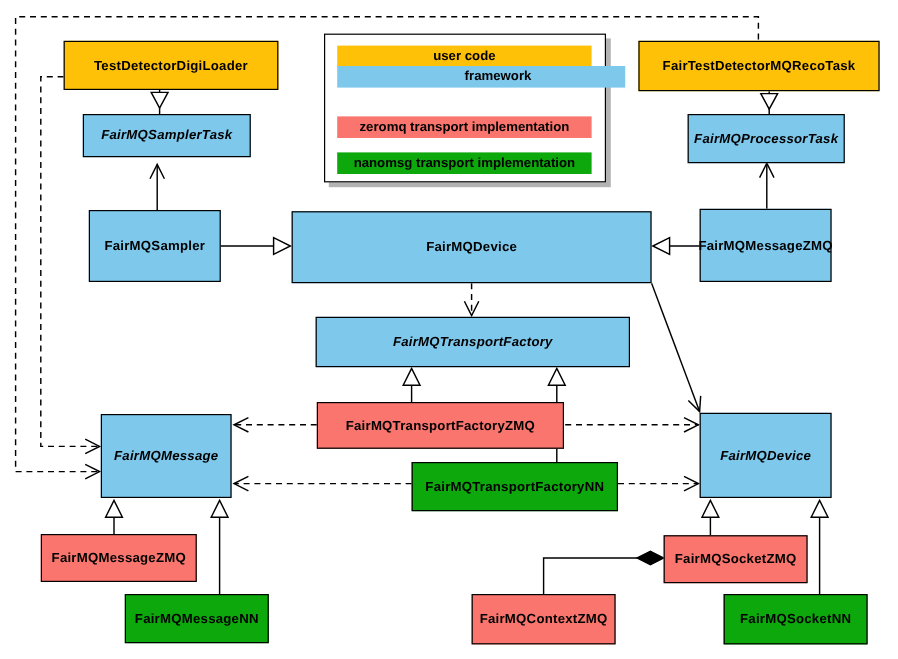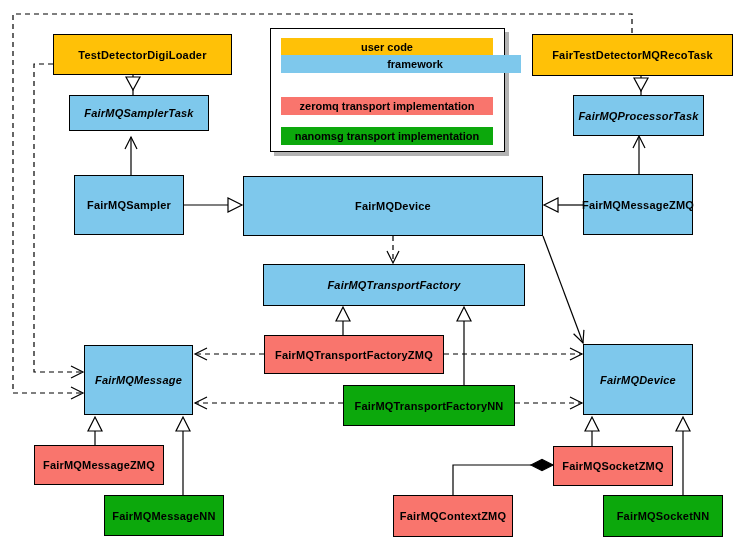--- a/index.html
+++ b/index.html
@@ -164,21 +164,21 @@
   </div>
 
   <div class="node n-fw" style="left:583px;top:174px;width:110px;height:61px">
     <span>FairMQMessageZMQ</span>
   </div>
 
   <div class="node n-fw abstract" style="left:263px;top:264px;width:262px;height:42px">
     <span>FairMQTransportFactory</span>
   </div>
 
-  <div class="node n-zmq" style="left:264px;top:335px;width:180px;height:39px">
+  <div class="node n-zmq" style="left:264px;top:335px;width:206px;height:39px">
     <span>FairMQTransportFactoryZMQ</span>
   </div>
 
   <div class="node n-nn" style="left:343px;top:385px;width:172px;height:41px">
     <span>FairMQTransportFactoryNN</span>
   </div>
 
   <div class="node n-fw abstract" style="left:84px;top:345px;width:109px;height:70px">
     <span>FairMQMessage</span>
   </div>

